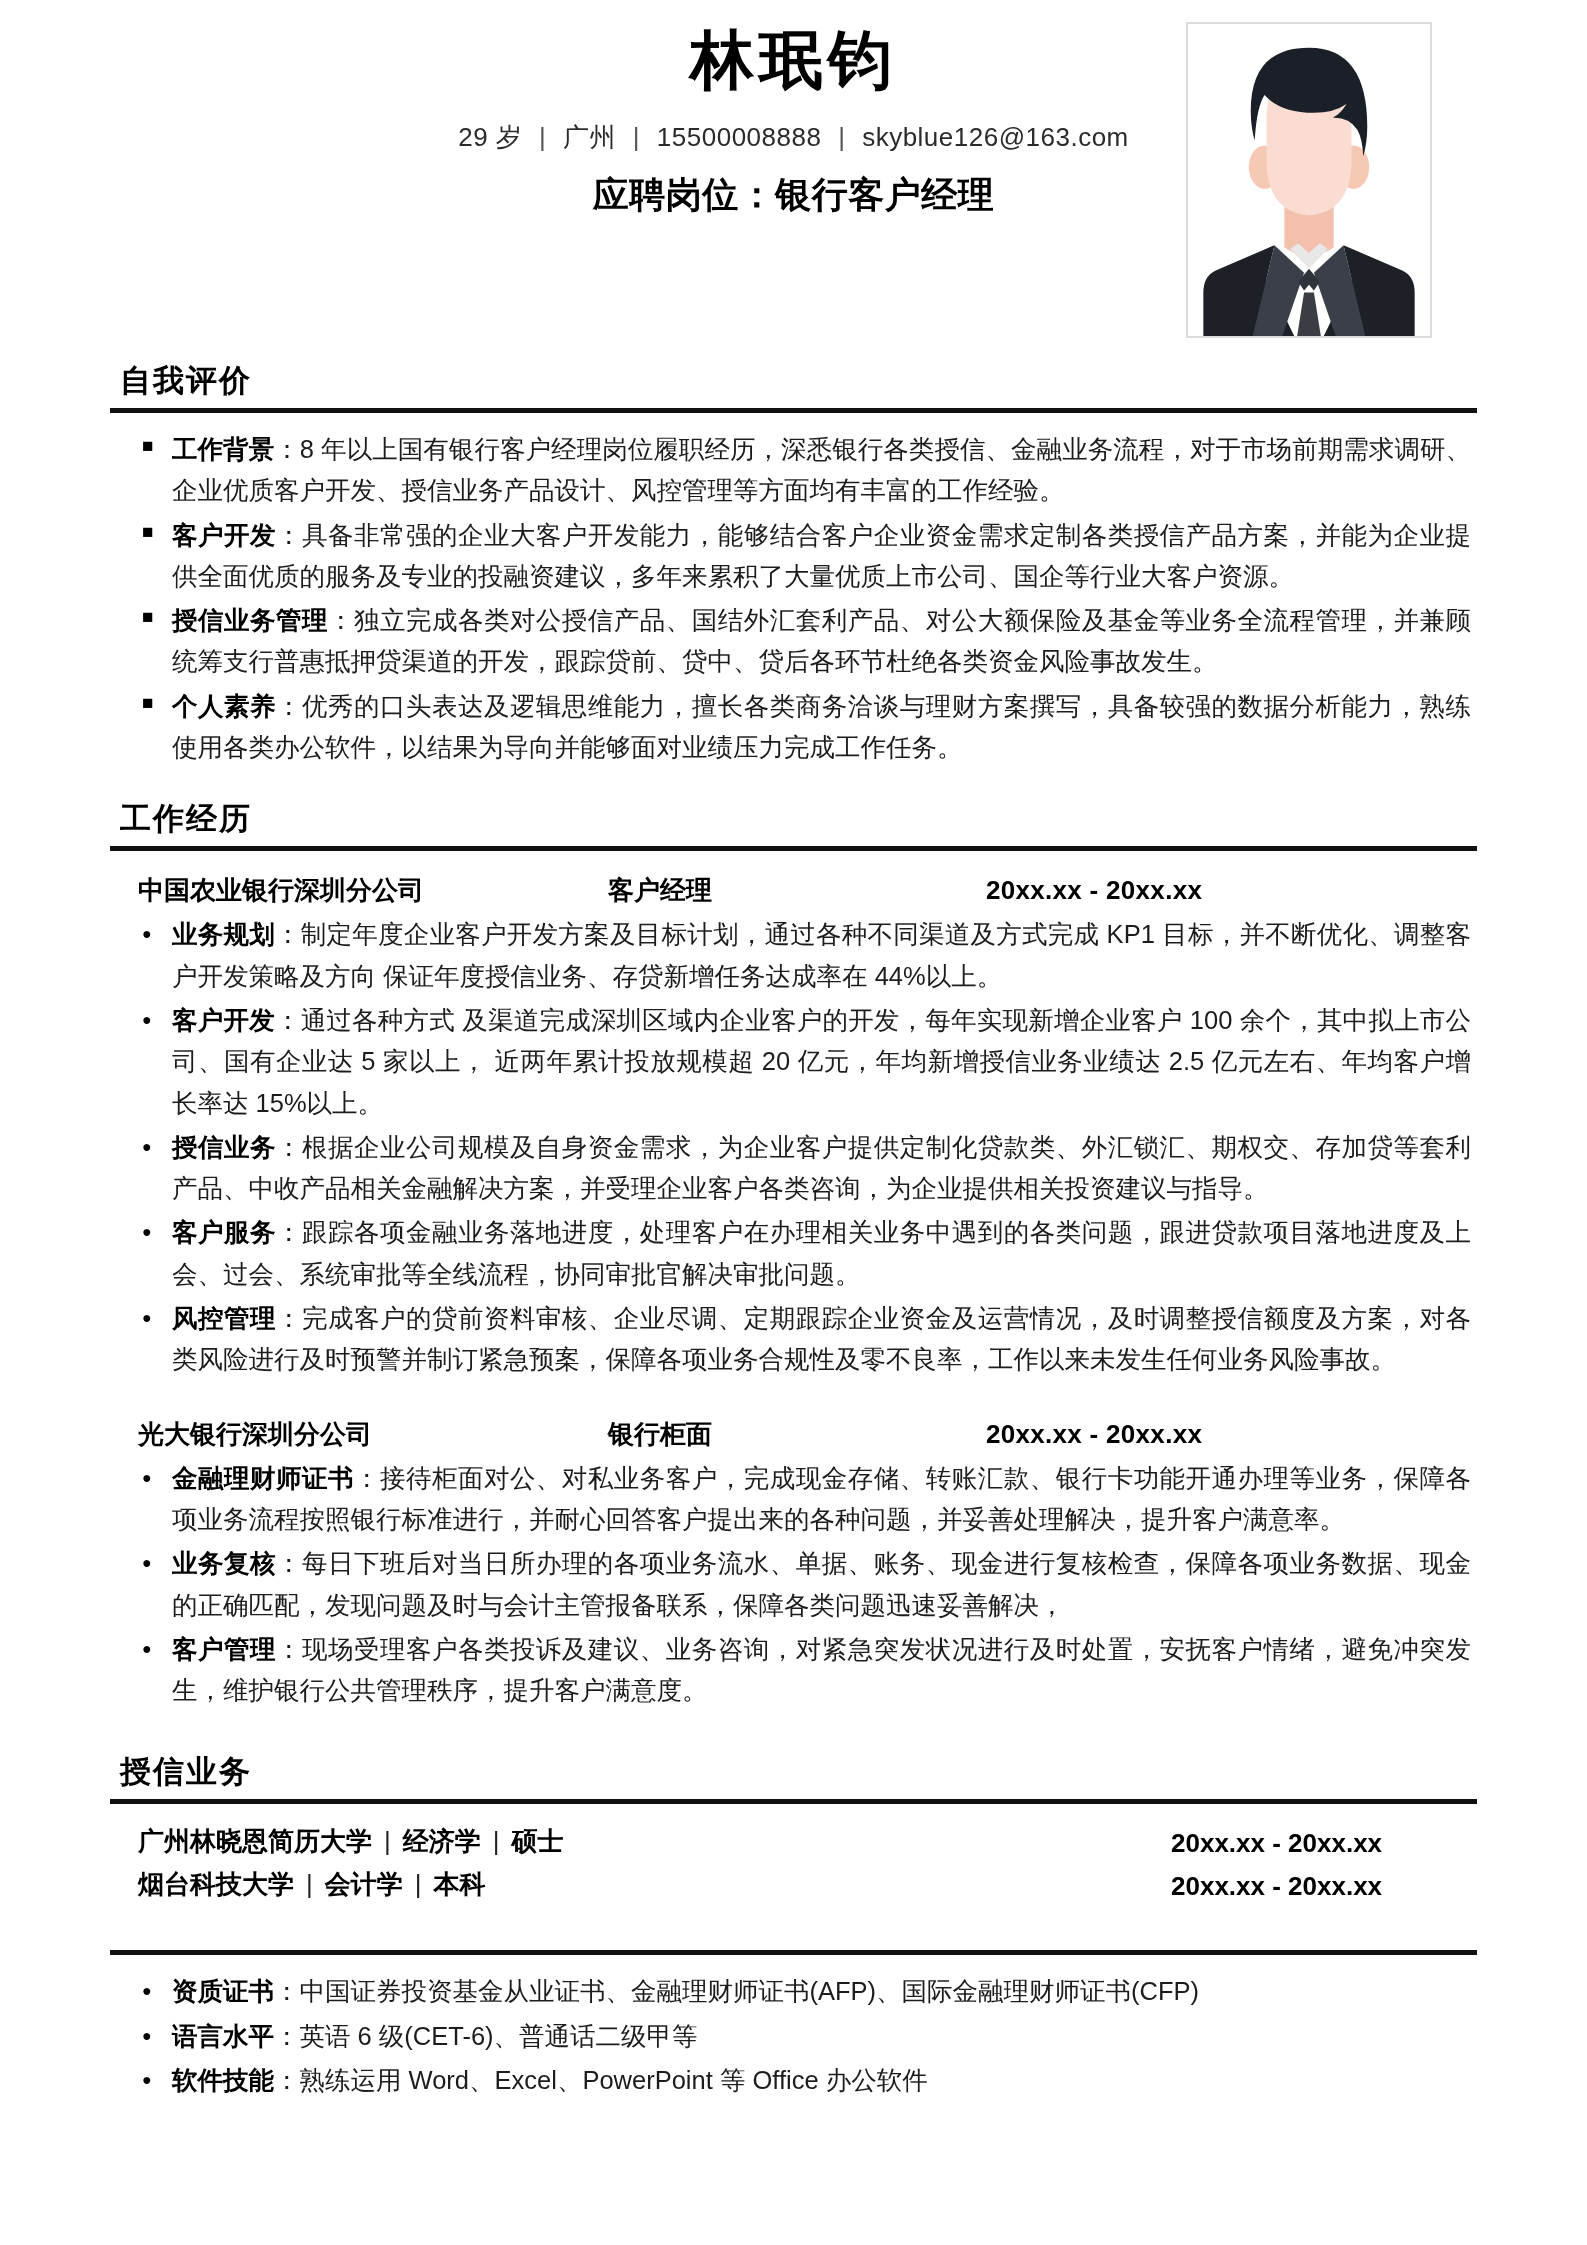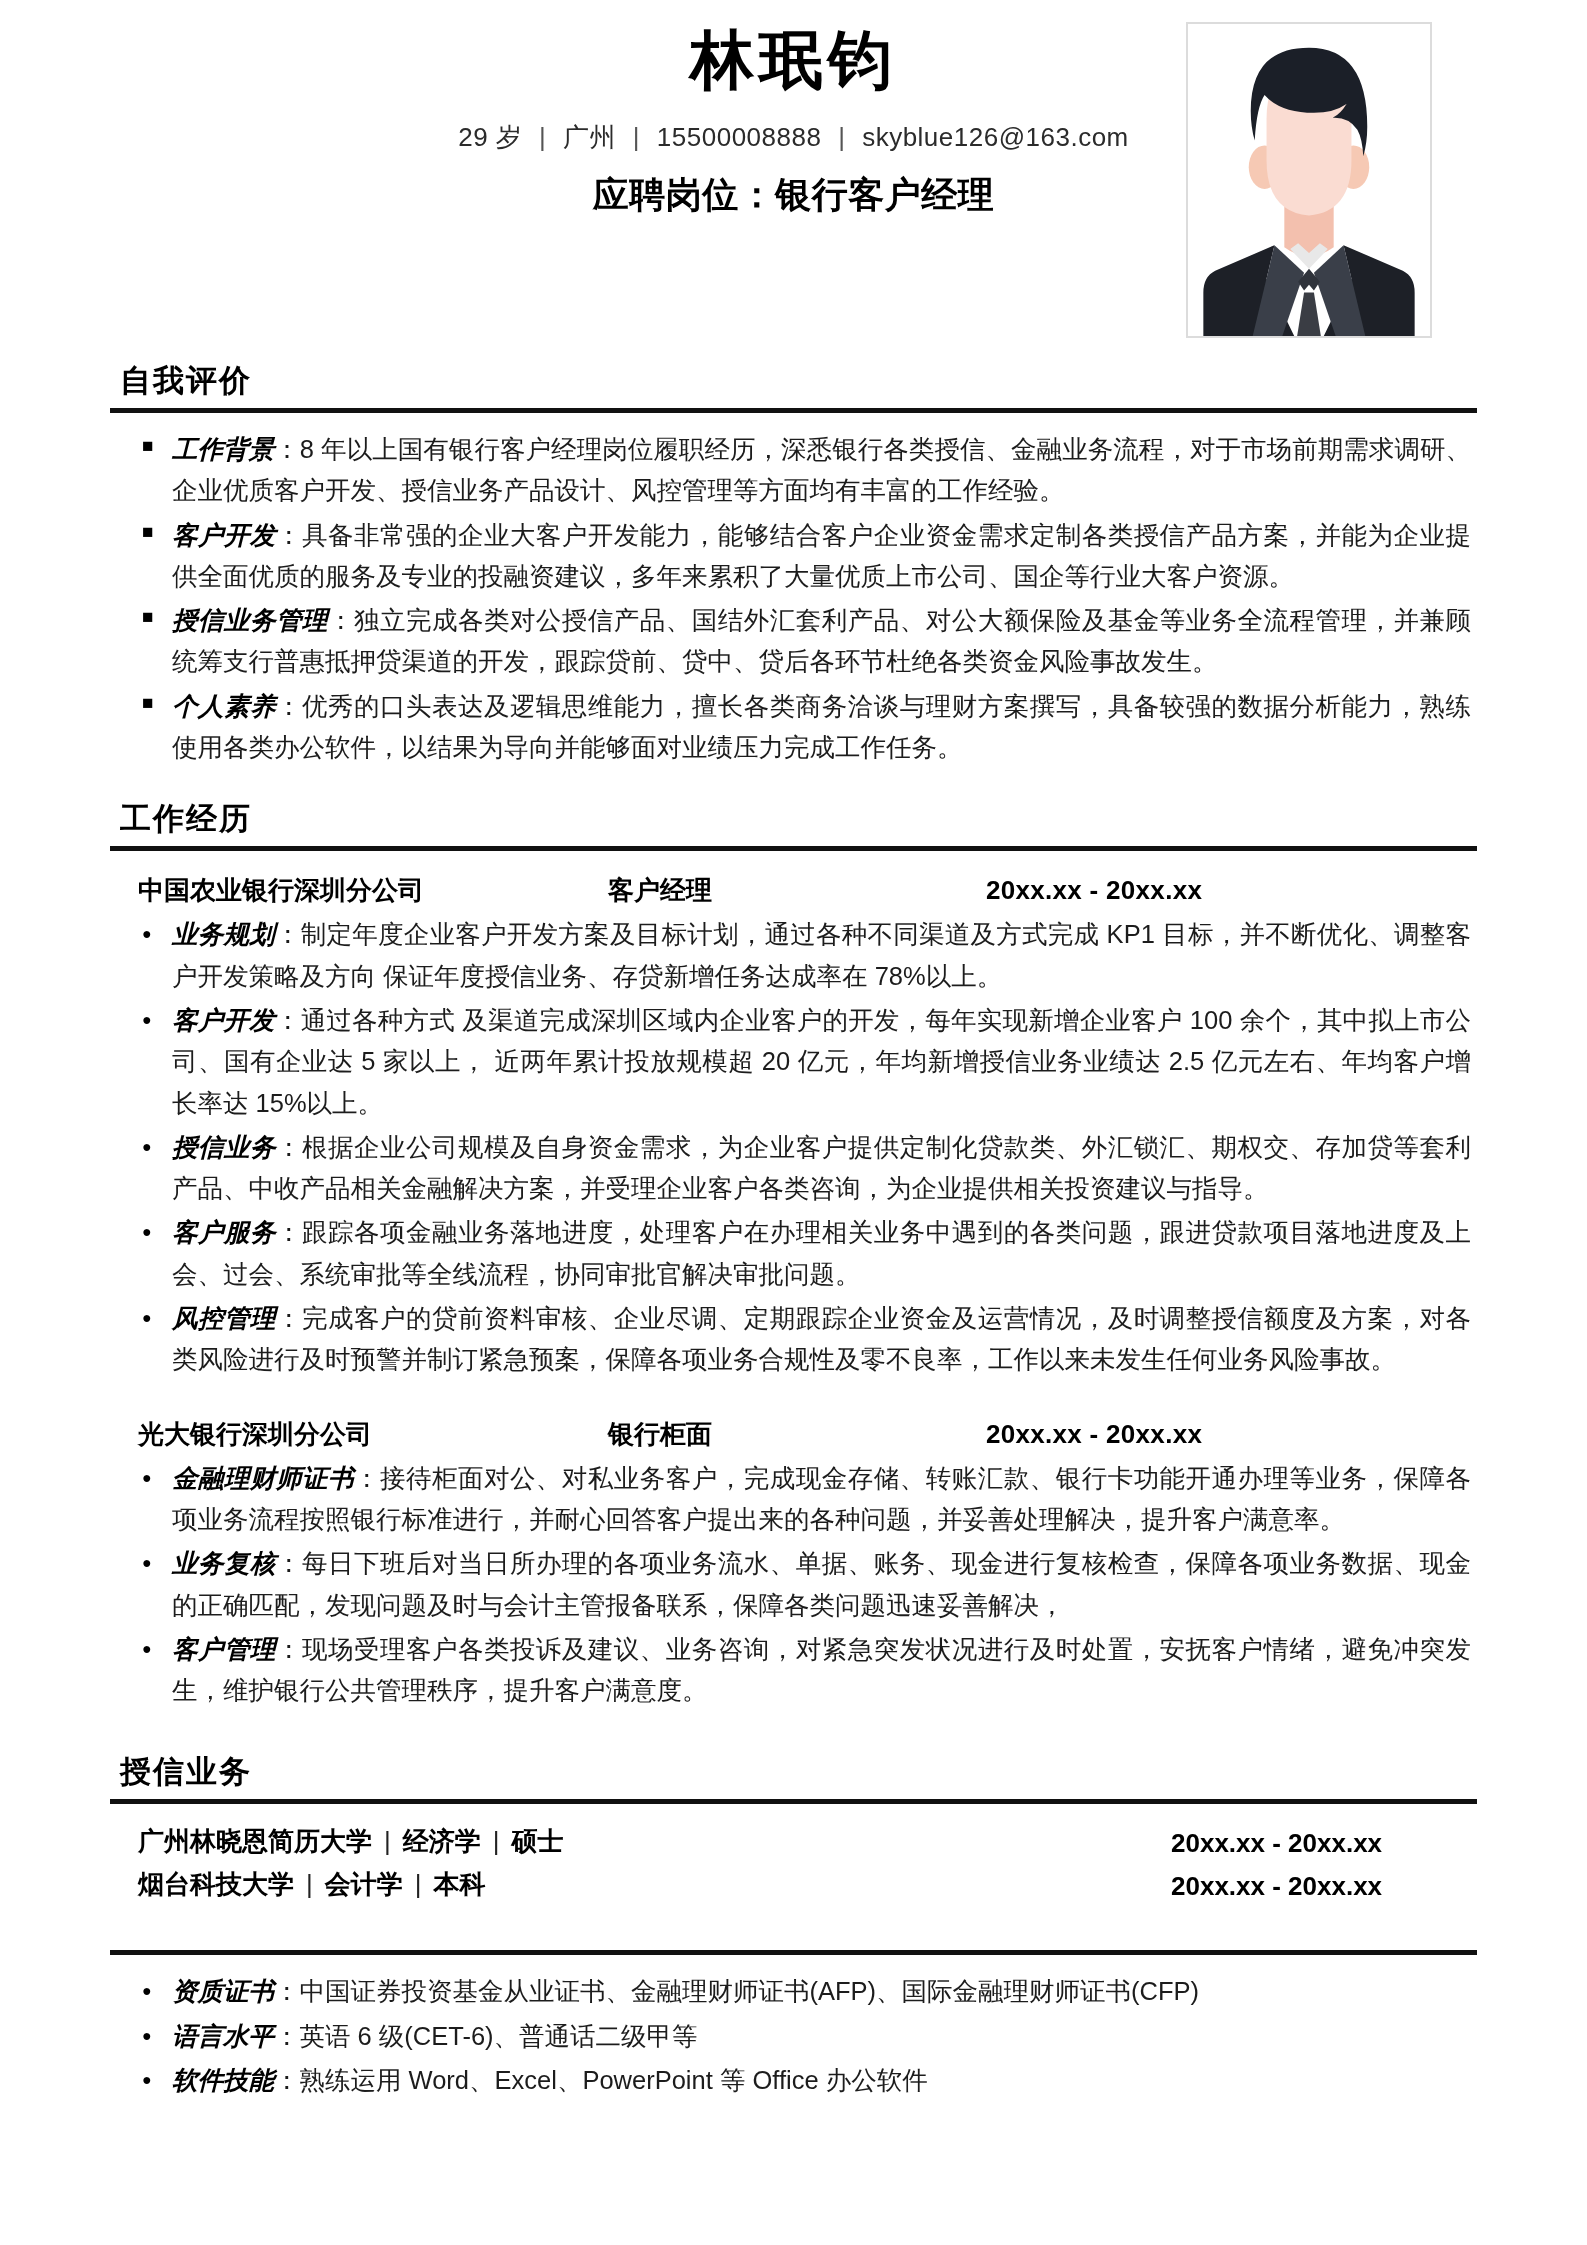--- a/index.html
+++ b/index.html
@@ -117,21 +117,20 @@
     top: 0;
     color: #000;
     font-size: 22px;
     line-height: 1.75;
   }
   ul.square > li::before { content: "\25A0"; font-size: 19px; }
   ul.round  > li::before { content: "\25CF"; font-size: 16px; line-height: 2.45; }
   .lbl {
     font-weight: bold;
     color: #000;
-    font-style: italic;
   }
 
   
   .job-row {
     display: flex;
     align-items: baseline;
     font-size: 26px;
     font-weight: bold;
     color: #000;
     padding: 6px 6px 6px 28px;
@@ -227,21 +226,21 @@
     <div class="section-head">工作经历</div>
     <div class="section-rule"></div>
 
     <div class="job-block">
       <div class="job-row">
         <span class="job-company">中国农业银行深圳分公司</span>
         <span class="job-title">客户经理</span>
         <span class="job-date">20xx.xx - 20xx.xx</span>
       </div>
       <ul class="bullets round">
-        <li><span class="lbl">业务规划</span><span>：制定年度企业客户开发方案及目标计划，通过各种不同渠道及方式完成 KP1 目标，并不断优化、调整客户开发策略及方向  保证年度授信业务、存贷新增任务达成率在 78%以上。</span></li>
+        <li><span class="lbl">业务规划</span><span>：制定年度企业客户开发方案及目标计划，通过各种不同渠道及方式完成 KP1 目标，并不断优化、调整客户开发策略及方向  保证年度授信业务、存贷新增任务达成率在 44%以上。</span></li>
         <li><span class="lbl">客户开发</span><span>：通过各种方式 及渠道完成深圳区域内企业客户的开发，每年实现新增企业客户 100 余个，其中拟上市公司、国有企业达 5 家以上，  近两年累计投放规模超 20 亿元，年均新增授信业务业绩达 2.5 亿元左右、年均客户增长率达 15%以上。</span></li>
         <li><span class="lbl">授信业务</span><span>：根据企业公司规模及自身资金需求，为企业客户提供定制化贷款类、外汇锁汇、期权交、存加贷等套利产品、中收产品相关金融解决方案，并受理企业客户各类咨询，为企业提供相关投资建议与指导。</span></li>
         <li><span class="lbl">客户服务</span><span>：跟踪各项金融业务落地进度，处理客户在办理相关业务中遇到的各类问题，跟进贷款项目落地进度及上会、过会、系统审批等全线流程，协同审批官解决审批问题。</span></li>
         <li><span class="lbl">风控管理</span><span>：完成客户的贷前资料审核、企业尽调、定期跟踪企业资金及运营情况，及时调整授信额度及方案，对各类风险进行及时预警并制订紧急预案，保障各项业务合规性及零不良率，工作以来未发生任何业务风险事故。</span></li>
       </ul>
     </div>
 
     <div class="job-block">
       <div class="job-row">
         <span class="job-company">光大银行深圳分公司</span>

